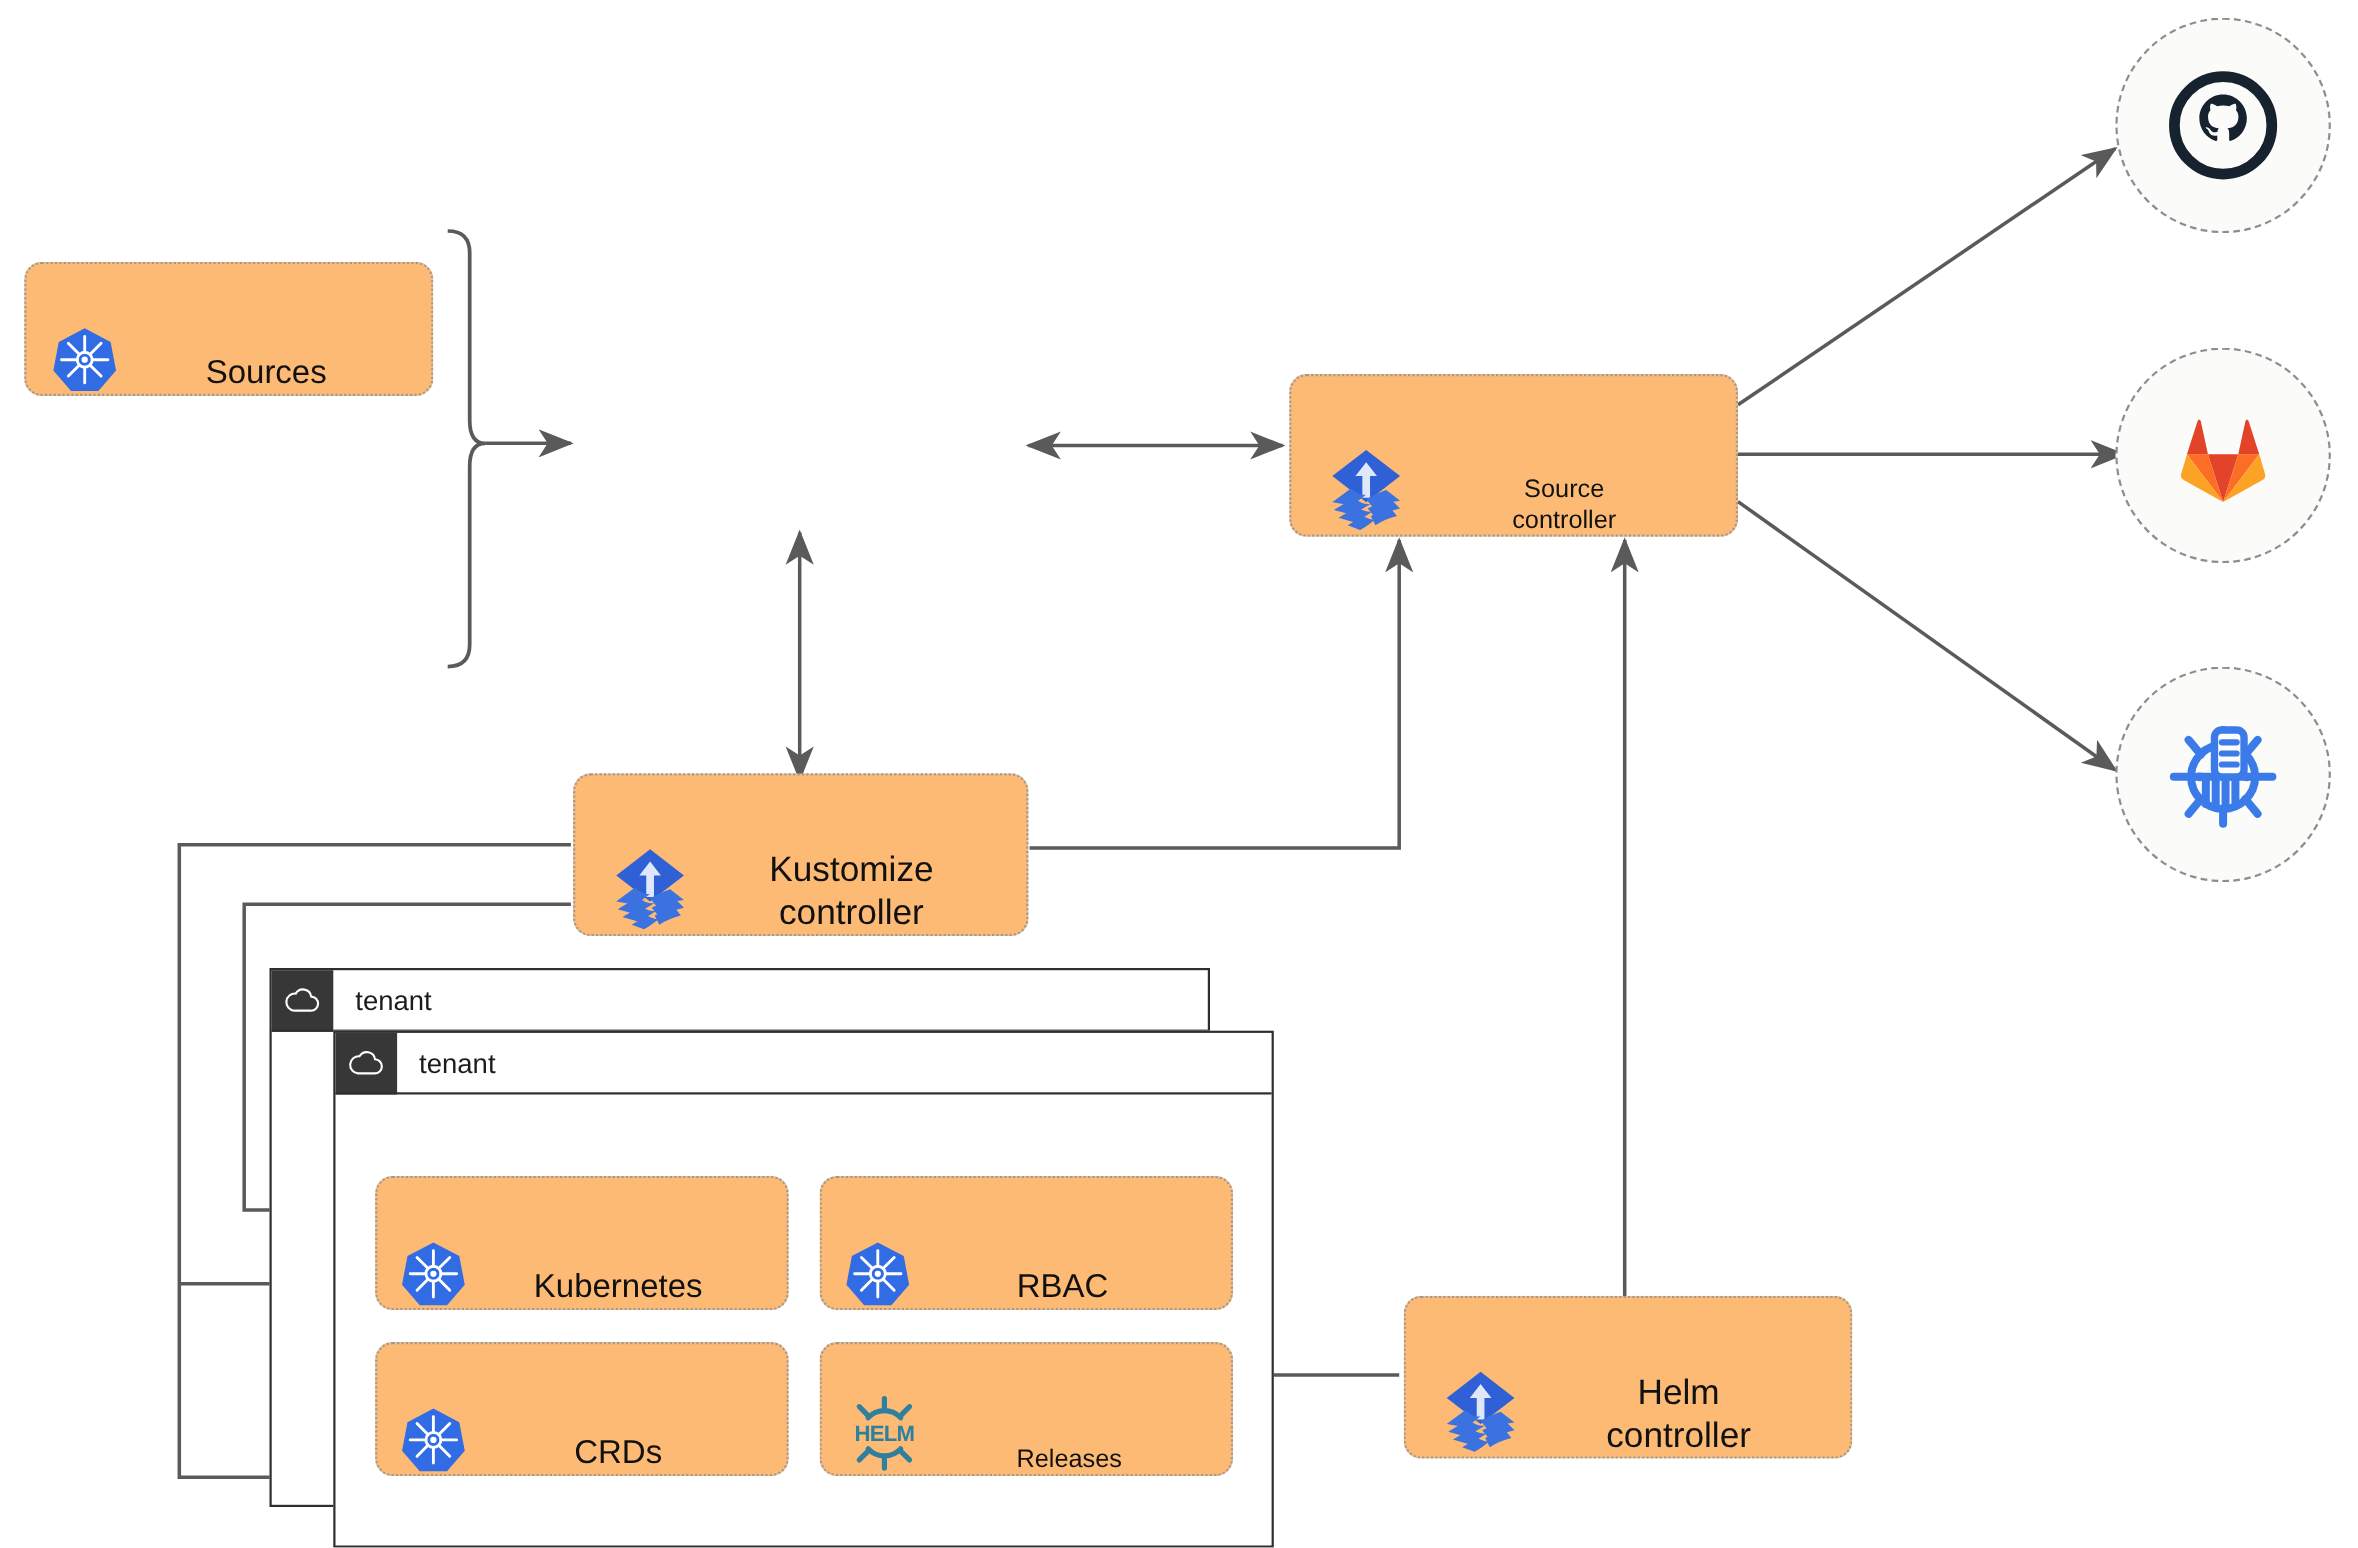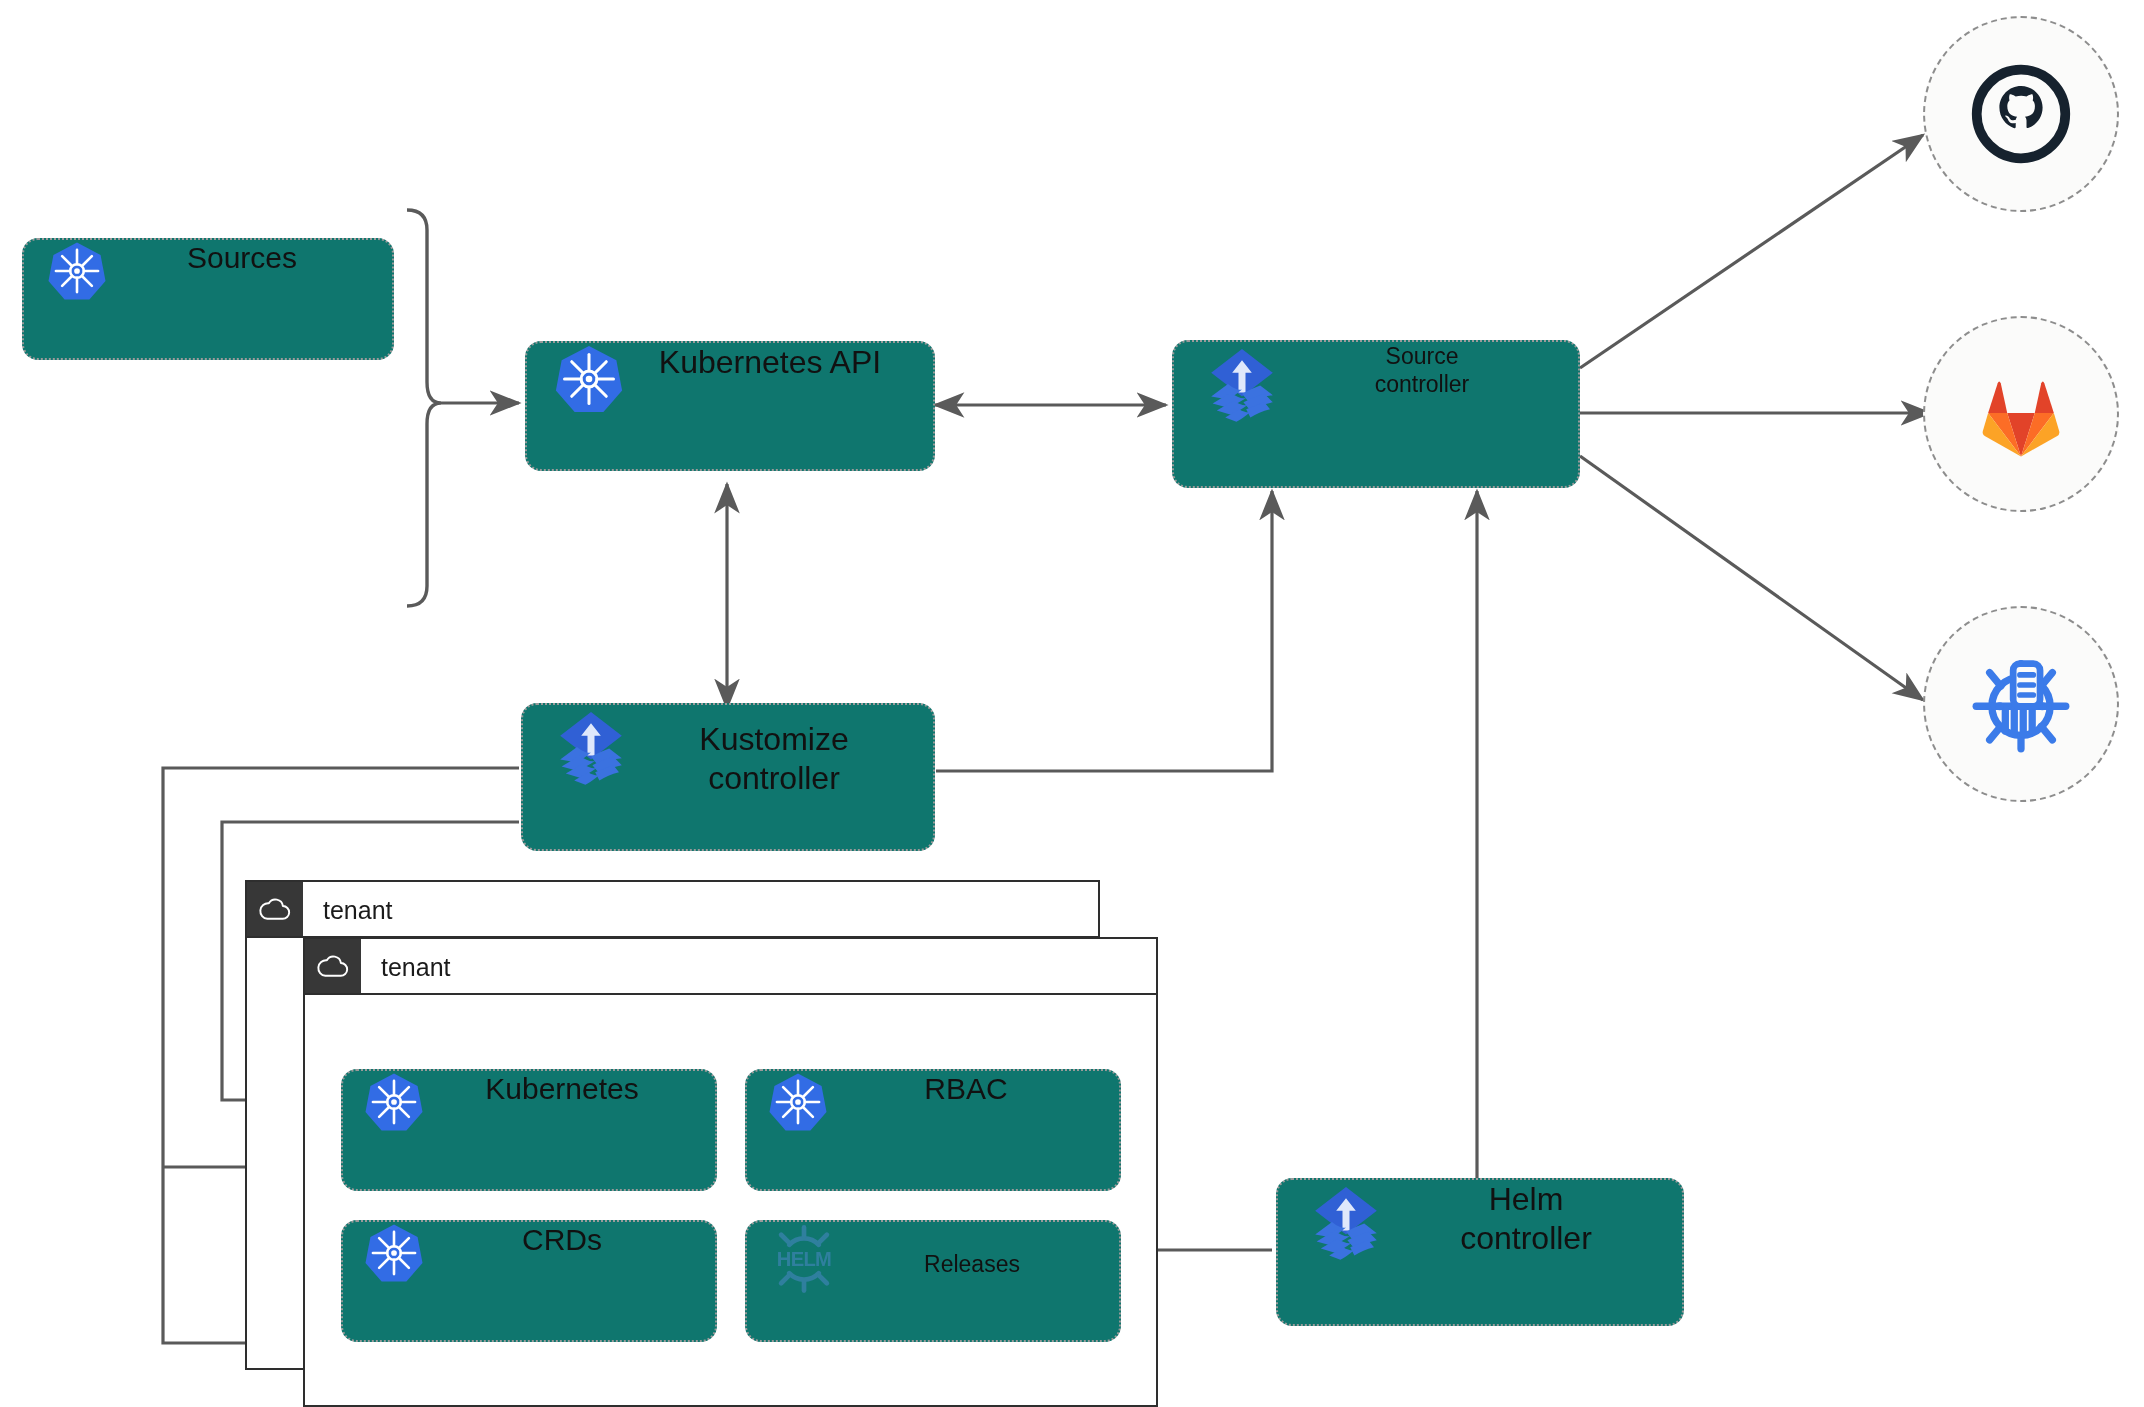--- a/index.html
+++ b/index.html
@@ -18,25 +18,25 @@
   #wires {
     position: absolute;
     left: 0; top: 0;
     width: 2144px; height: 1407px;
     pointer-events: none;
     z-index: 1;
   }
   
   .node {
     position: absolute;
-    background: #0f766e;
+    background: #fdba74;
     border: 2px dotted #9a9a9a;
     border-radius: 16px;
     display: flex;
-    align-items: flex-start;
+    align-items: flex-end;
     z-index: 3;
   }
   .node .ico {
     flex: 0 0 auto;
     display: flex;
     align-items: center;
     justify-content: center;
   }
   .node .lbl {
     flex: 1 1 auto;
@@ -156,40 +156,20 @@
             <path d="M42 58 L26 74"></path>
             <path d="M42 42 L26 26"></path>
         </g>
         <circle cx="50" cy="50" r="4.6" fill="#ffffff"></circle>
       </svg>
     </span>
     <span class="lbl" style="font-size:30px;">Sources</span>
   </div>
 
 
-  <div class="node" style="left:525px; top:341px; width:410px; height:130px; padding:0 12px 0 26px;">
-    <span class="ico">
-      <svg width="72" height="72" viewBox="0 0 100 100">
-        <path d="M50 4 L88 24 L96 66 L70 96 L30 96 L4 66 L12 24 Z" fill="#326ce5"></path>
-        <g fill="none" stroke="#ffffff" stroke-width="4.2" stroke-linecap="round">
-          <circle cx="50" cy="50" r="11"></circle>
-          <path d="M50 39 L50 16"></path>
-            <path d="M61 50 L84 50"></path>
-            <path d="M50 61 L50 84"></path>
-            <path d="M39 50 L16 50"></path>
-          <path d="M58 42 L74 26"></path>
-            <path d="M58 58 L74 74"></path>
-            <path d="M42 58 L26 74"></path>
-            <path d="M42 42 L26 26"></path>
-        </g>
-        <circle cx="50" cy="50" r="4.6" fill="#ffffff"></circle>
-      </svg>
-    </span>
-    <span class="lbl" style="font-size:32px;">Kubernetes API</span>
-  </div>
 
   <div class="node" style="left:1172px; top:340px; width:408px; height:148px; padding:0 12px 0 26px;">
     <span class="ico">
       <svg width="84" height="84" viewBox="0 0 120 120">
         <path d="M60 10 L104 44 L60 78 L16 44 Z" fill="#3060d5"></path>
         <path d="M60 26 L74 44 L65 44 L65 72 L55 72 L55 44 L46 44 Z" fill="#dfe8fb"></path>
         <g fill="#3b72e0">
           <path d="M16 78 L40 60 Q52 70 60 68 Q48 78 40 82 Z"></path>
           <path d="M60 74 Q74 66 86 62 L104 76 Q86 78 70 86 Z"></path>
           <path d="M18 88 L44 72 Q56 82 66 80 Q50 90 40 94 Z"></path>

